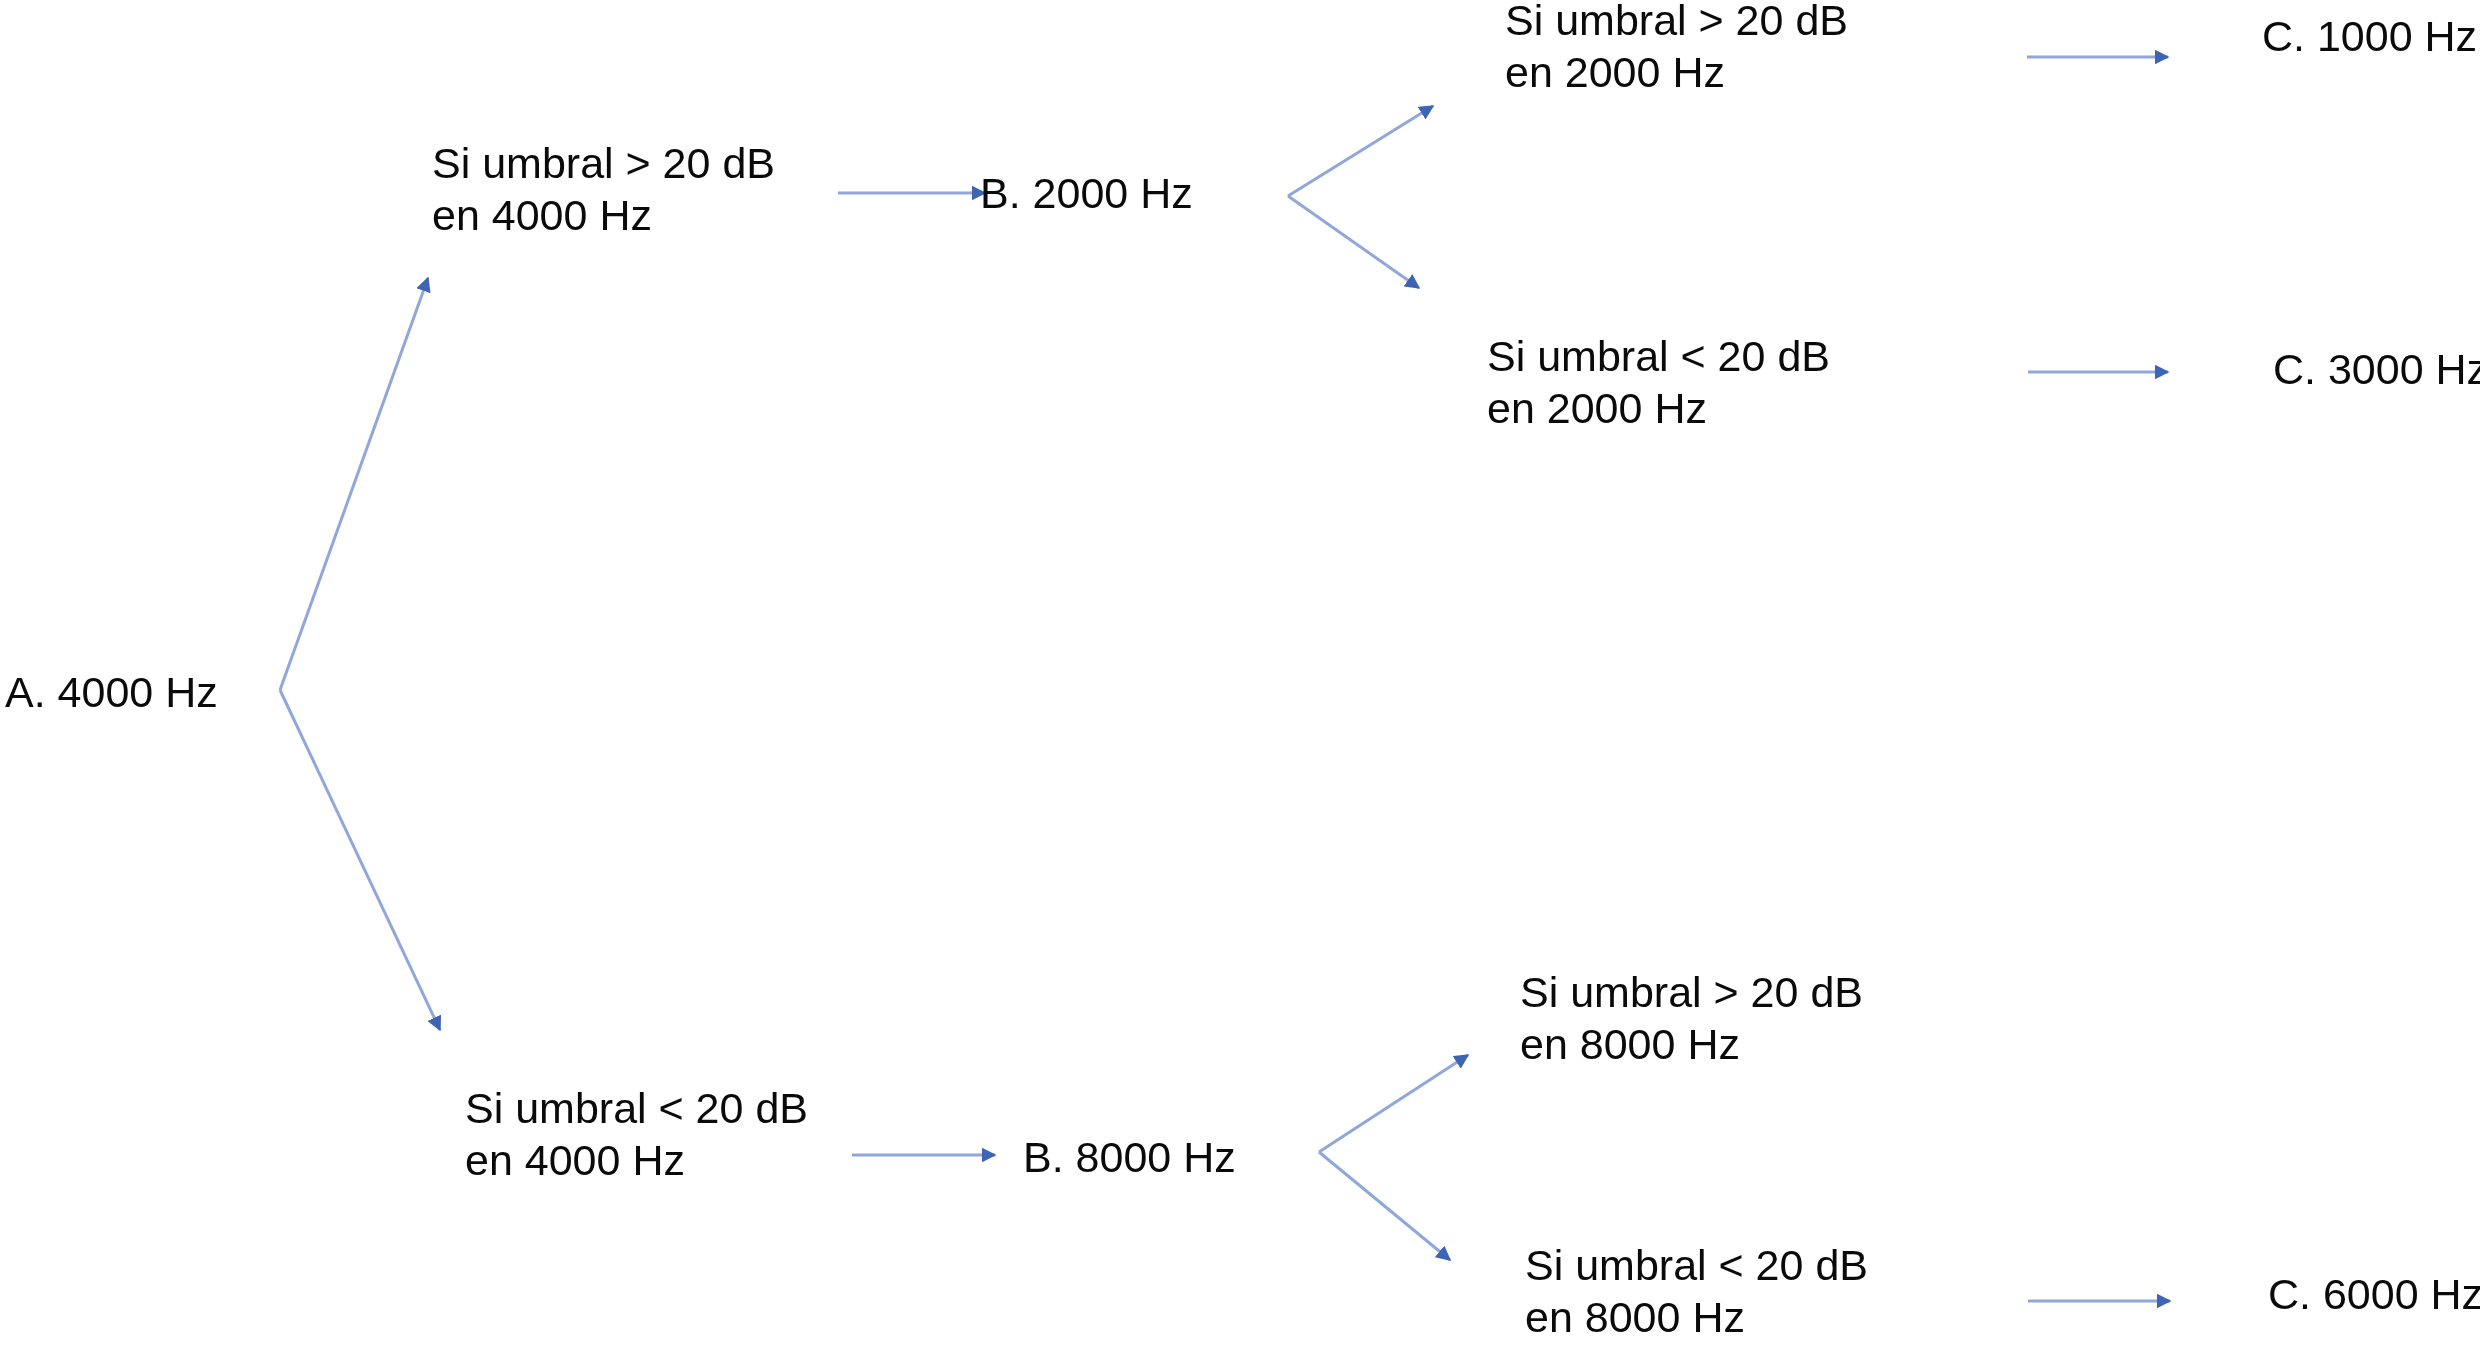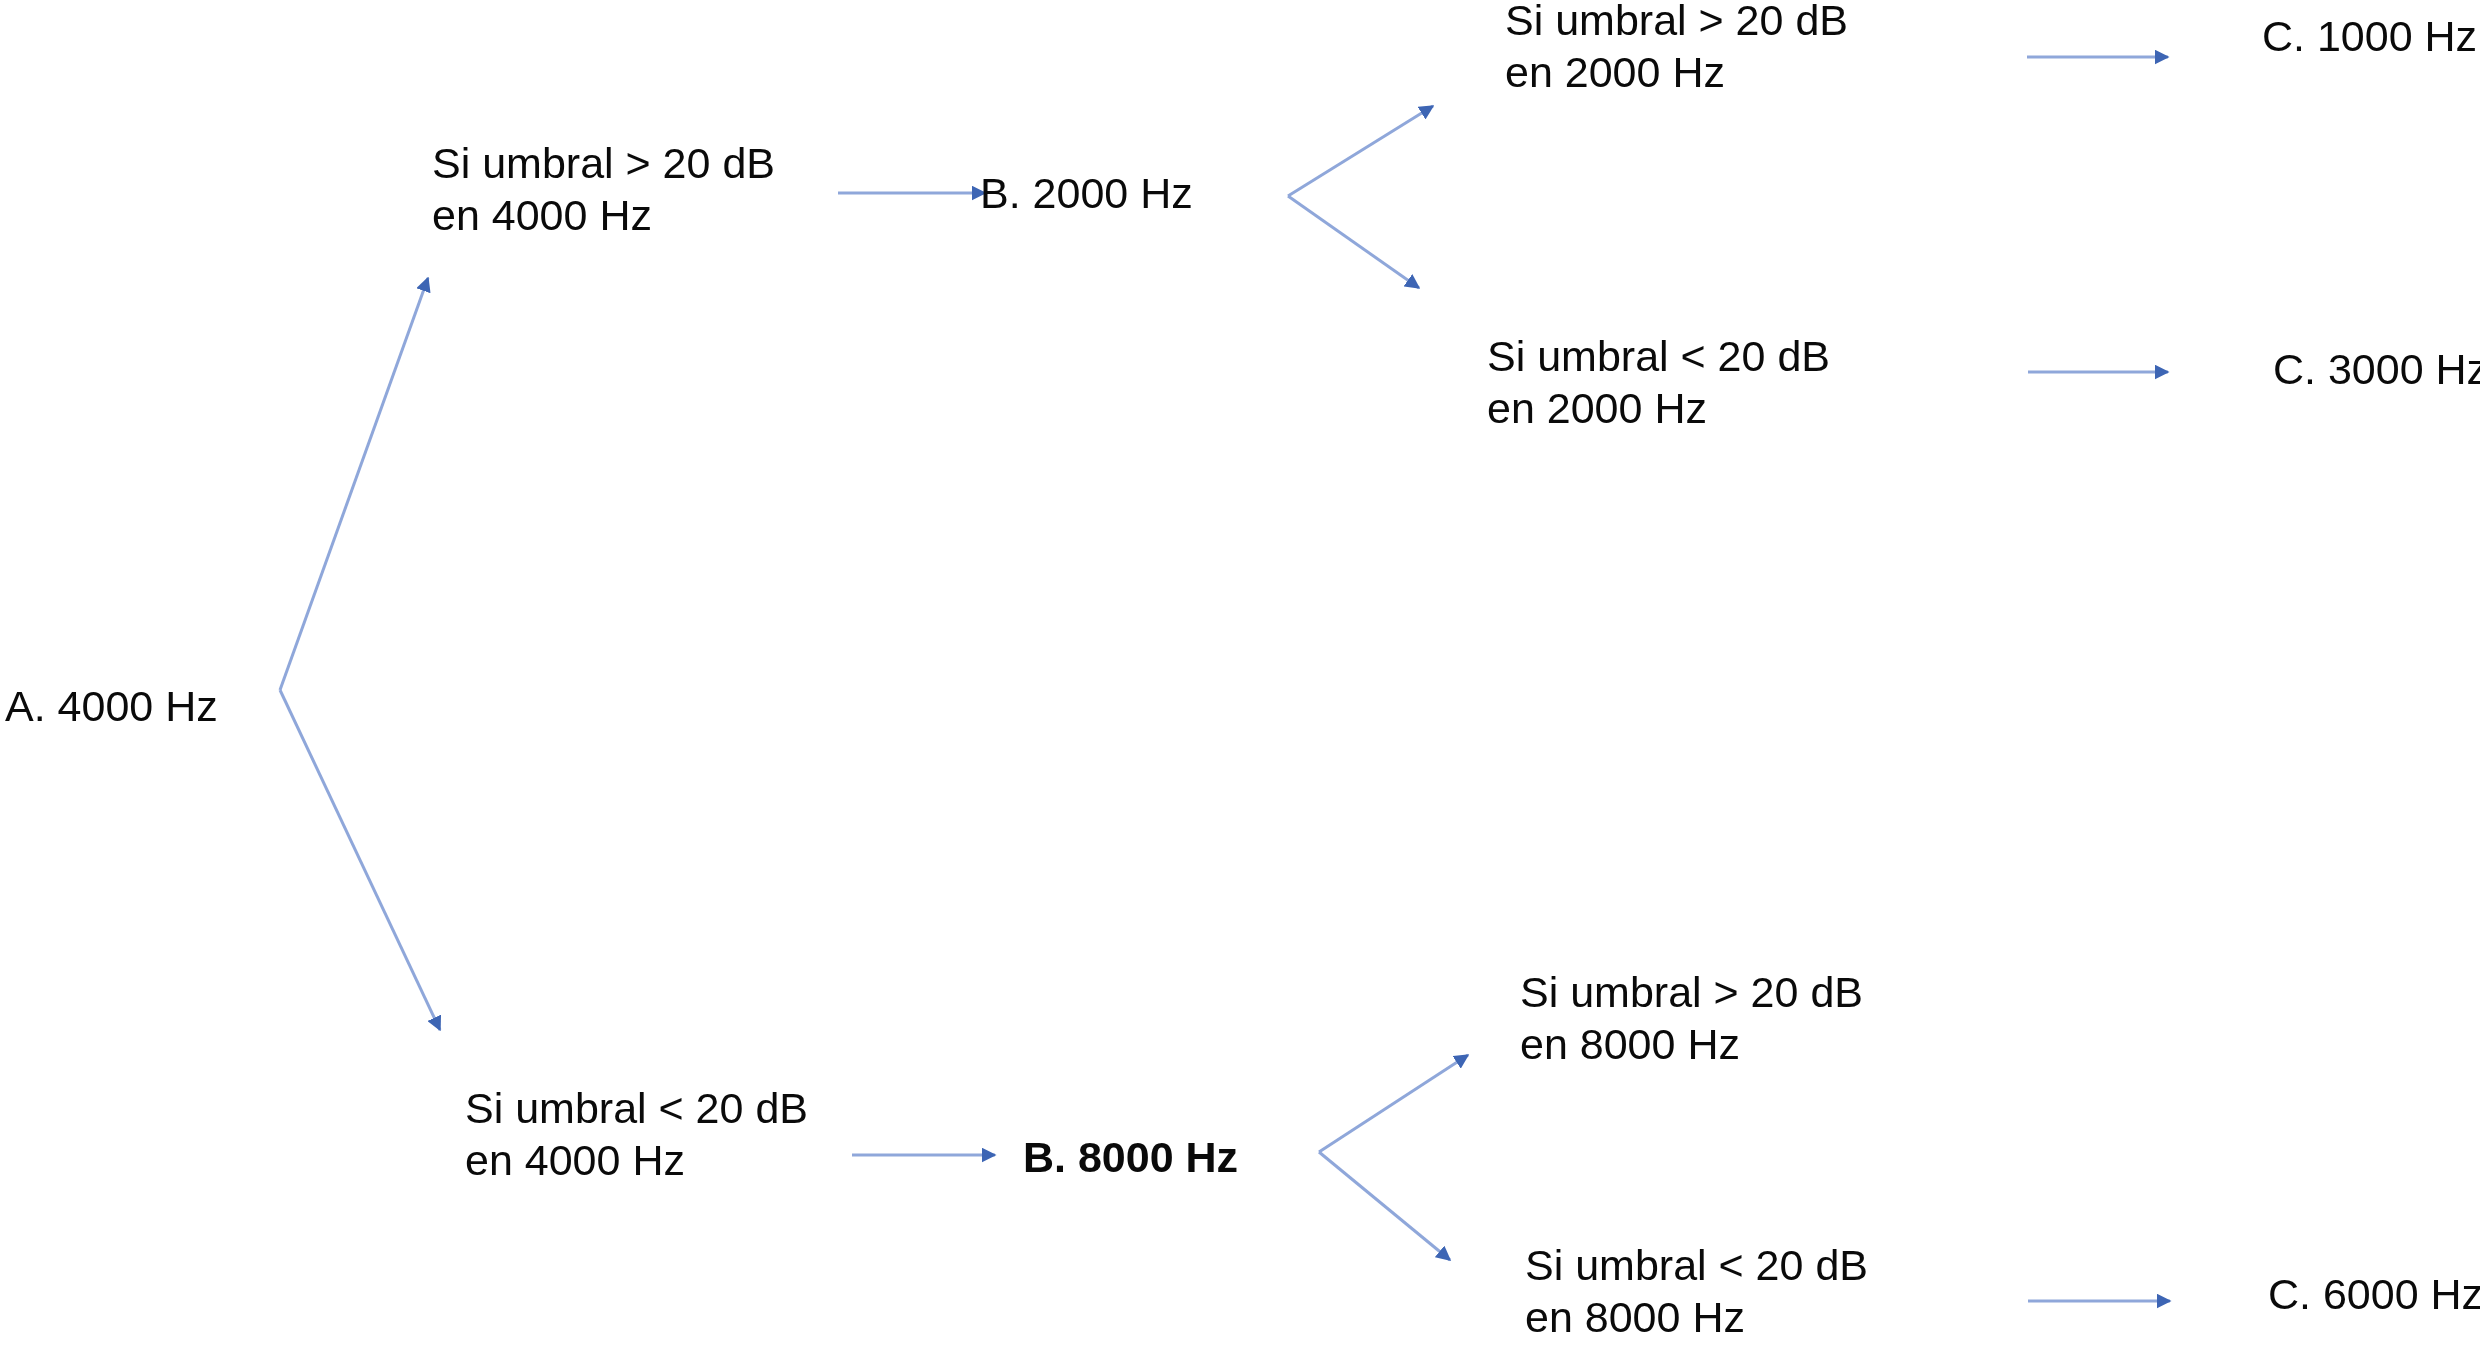--- a/index.html
+++ b/index.html
@@ -49,21 +49,21 @@
     <line x1="2028" y1="372" x2="2168" y2="372" stroke-width="3" fill="none" marker-end="url(#arrowhead)" stroke="#8fa7da"></line>
 
     <line x1="852" y1="1155" x2="995" y2="1155" stroke-width="3" fill="none" marker-end="url(#arrowhead)" stroke="#8fa7da"></line>
 
     <line x1="1319" y1="1152" x2="1468" y2="1055" stroke-width="3" fill="none" marker-end="url(#arrowhead)" stroke="#8fa7da"></line>
     <line x1="1319" y1="1152" x2="1450" y2="1260" stroke-width="3" fill="none" marker-end="url(#arrowhead)" stroke="#8fa7da"></line>
 
     <line x1="2028" y1="1301" x2="2170" y2="1301" stroke-width="3" fill="none" marker-end="url(#arrowhead)" stroke="#8fa7da"></line>
   </svg>
 
-  <div class="lbl" style="left:5px; top:666px;margin-top:14px;">A. 4000 Hz</div>
+  <div class="lbl" style="left:5px; top:666px;">A. 4000 Hz</div>
 
   <div class="lbl" style="left:432px; top:137px;">
     <div>Si umbral &gt; 20 dB</div>
     <div>en 4000 Hz</div>
   </div>
 
   <div class="lbl" style="left:980px; top:167px;">B. 2000 Hz</div>
 
   <div class="lbl" style="left:1505px; top:-6px;">
     <div>Si umbral &gt; 20 dB</div>
@@ -77,21 +77,21 @@
     <div>en 2000 Hz</div>
   </div>
 
   <div class="lbl" style="left:2273px; top:343px;">C. 3000 Hz</div>
 
   <div class="lbl" style="left:465px; top:1082px;">
     <div>Si umbral &lt; 20 dB</div>
     <div>en 4000 Hz</div>
   </div>
 
-  <div class="lbl" style="left:1023px; top:1131px;font-weight:bold;">B. 8000 Hz</div>
+  <div class="lbl" style="left:1023px; top:1131px;">B. 8000 Hz</div>
 
   <div class="lbl" style="left:1520px; top:966px;">
     <div>Si umbral &gt; 20 dB</div>
     <div>en 8000 Hz</div>
   </div>
 
   <div class="lbl" style="left:1525px; top:1239px;">
     <div>Si umbral &lt; 20 dB</div>
     <div>en 8000 Hz</div>
   </div>

